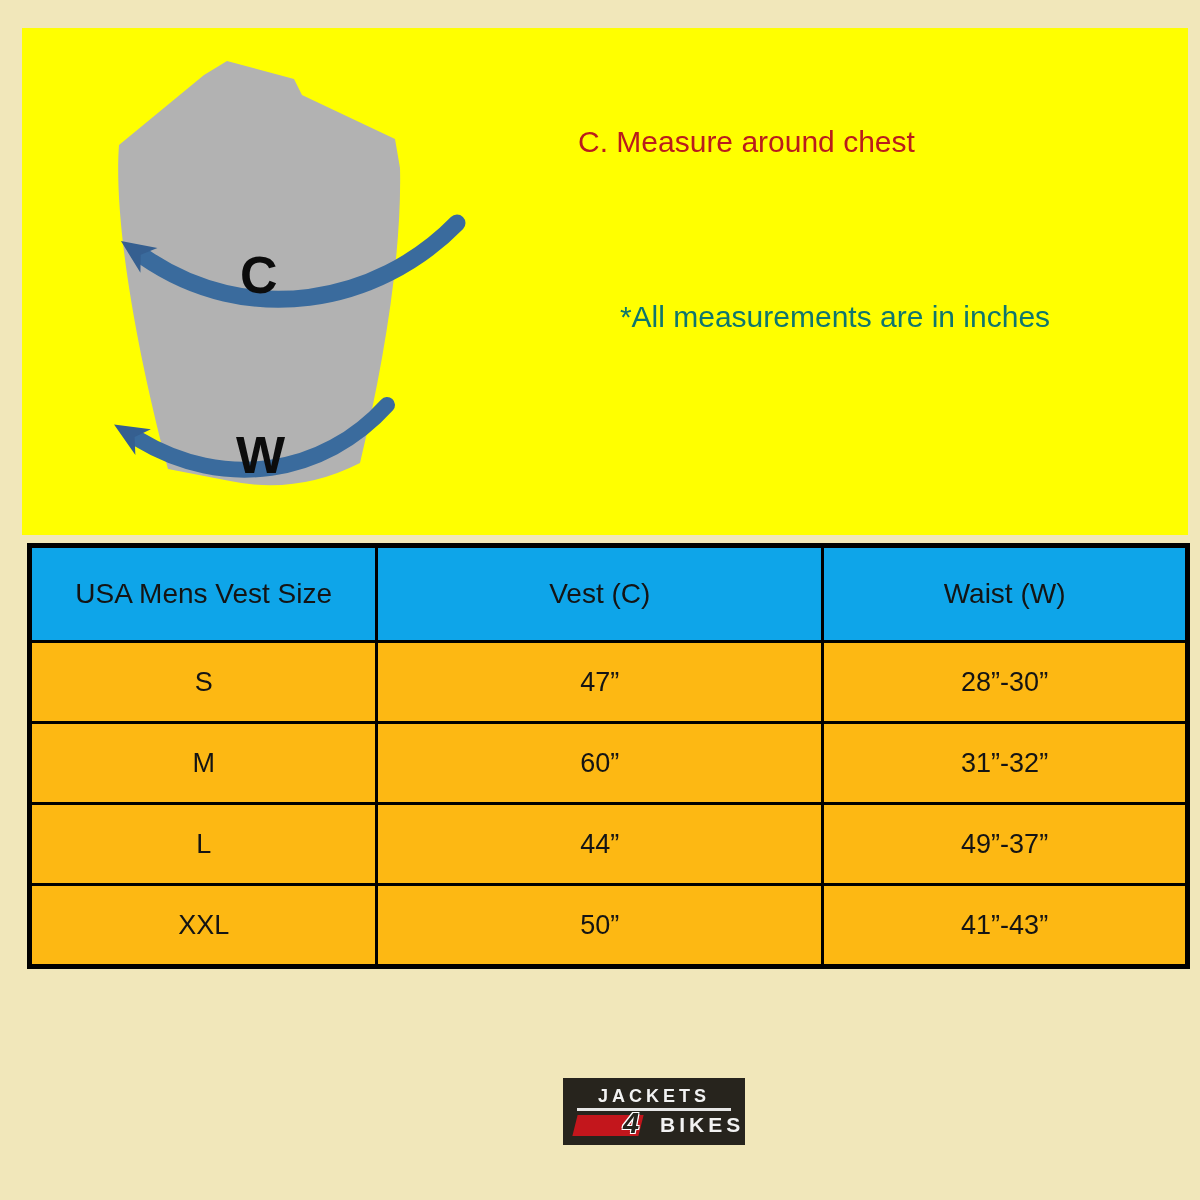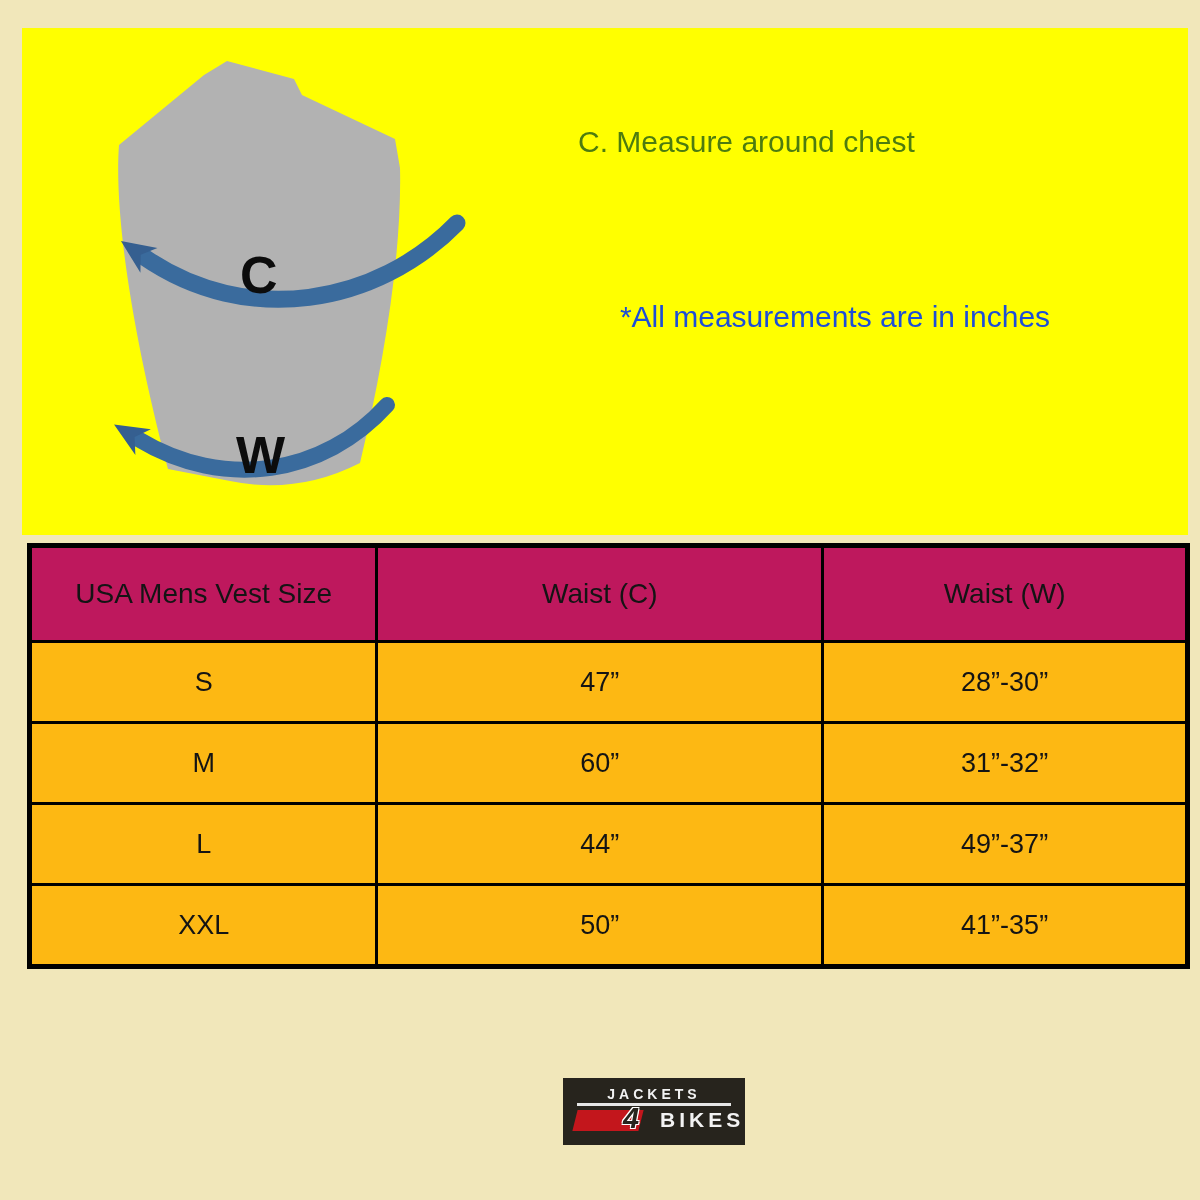--- a/index.html
+++ b/index.html
@@ -19,71 +19,71 @@
     width: 1166px; height: 507px;
     background: #FFFF00;
   }
   .vest-svg { position: absolute; left: 50px; top: 5px; }
 
   .instructions {
     position: absolute;
     left: 556px; top: 90px;
     font-size: 30px;
     line-height: 47px;
-    color: #4d7c0f;
+    color: #b91c1c;
   }
   .notes {
     position: absolute;
     left: 478px; top: 264px;
     width: 670px;
     text-align: center;
     font-size: 30px;
     line-height: 49px;
-    color: #1d4ed8;
+    color: #0f766e;
   }
 
   
   .size-table {
     position: absolute;
     left: 27px; top: 543px;
     width: 1163px;
     border-collapse: collapse;
     table-layout: fixed;
     border: 5px solid #000;
   }
   .size-table th, .size-table td {
     border: 3px solid #000;
     text-align: center;
     vertical-align: middle;
     font-weight: 400;
     color: #141414;
     padding: 0;
   }
   .size-table th {
-    background: #be185d;
+    background: #0ea5e9;
     height: 92px;
     font-size: 28px;
   }
   .size-table td {
     background: #FDB813;
     height: 78px;
     font-size: 27px;
   }
 
   
   .logo {
     position: absolute;
     left: 563px; top: 1078px;
     width: 182px; height: 67px;
     background: #27241D;
     overflow: hidden;
   }
   .logo-top {
     margin: 8px 14px 0 14px;
-    font-size: 14px;
+    font-size: 18px;
     font-weight: bold;
     letter-spacing: 4px;
     color: #F2F2F2;
     text-align: center;
     border-bottom: 3px solid #E6E6E6;
     padding-bottom: 1px;
     white-space: nowrap;
   }
   .logo-bottom { position: relative; height: 30px; }
   .logo-red {
@@ -144,21 +144,21 @@
 
 <table class="size-table">
   <colgroup>
     <col style="width:30%">
     <col style="width:38.5%">
     <col style="width:31.5%">
   </colgroup>
   <thead>
     <tr>
       <th>USA Mens Vest Size</th>
-      <th>Waist (C)</th>
+      <th>Vest (C)</th>
       <th>Waist (W)</th>
     </tr>
   </thead>
   <tbody>
     <tr>
       <td>S</td>
       <td>47”</td>
       <td>28”-30”</td>
     </tr>
     <tr>
@@ -167,21 +167,21 @@
       <td>31”-32”</td>
     </tr>
     <tr>
       <td>L</td>
       <td>44”</td>
       <td>49”-37”</td>
     </tr>
     <tr>
       <td>XXL</td>
       <td>50”</td>
-      <td>41”-35”</td>
+      <td>41”-43”</td>
     </tr>
   </tbody>
 </table>
 
 <div class="logo">
   <div class="logo-top">JACKETS</div>
   <div class="logo-bottom">
     <div class="logo-red"></div>
     <div class="logo-number">4</div>
     <span class="logo-bikes">BIKES</span>

